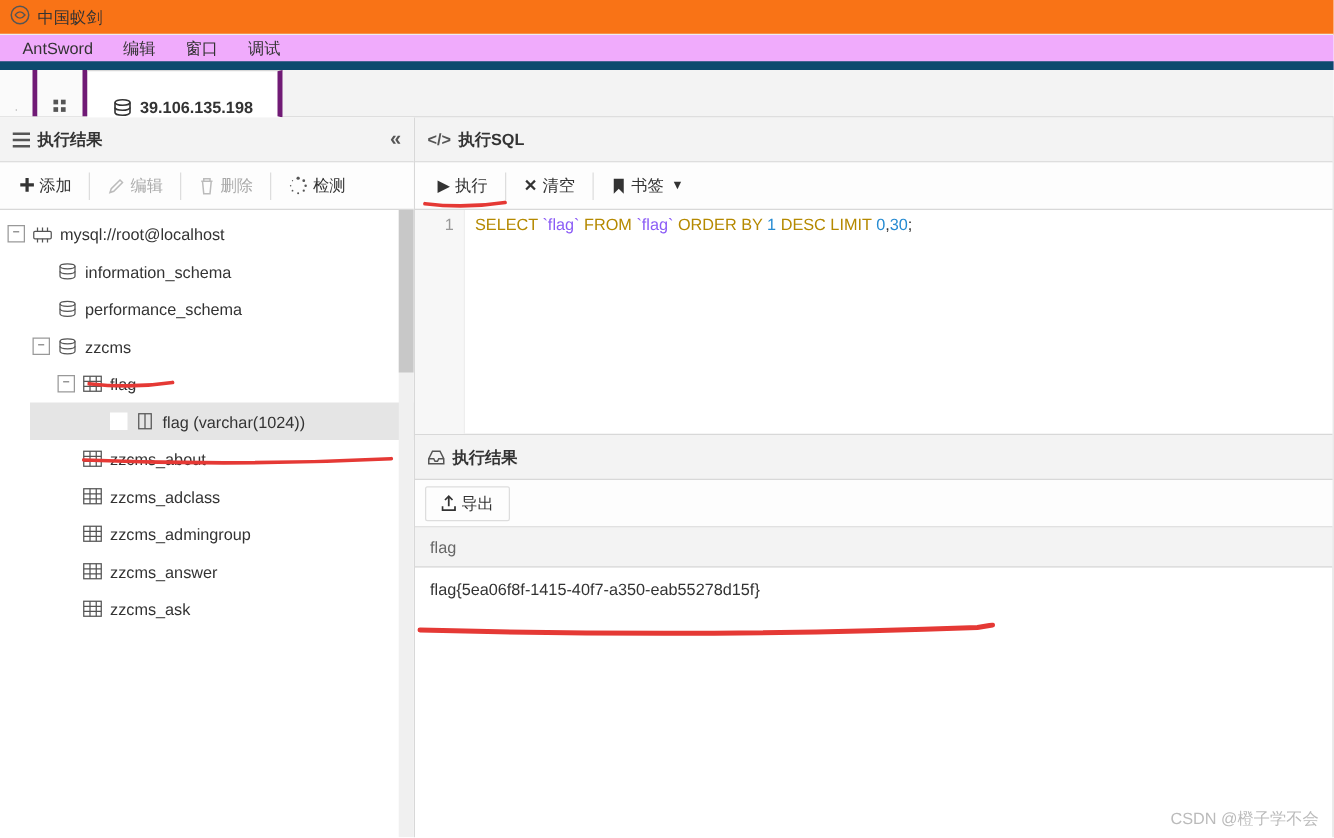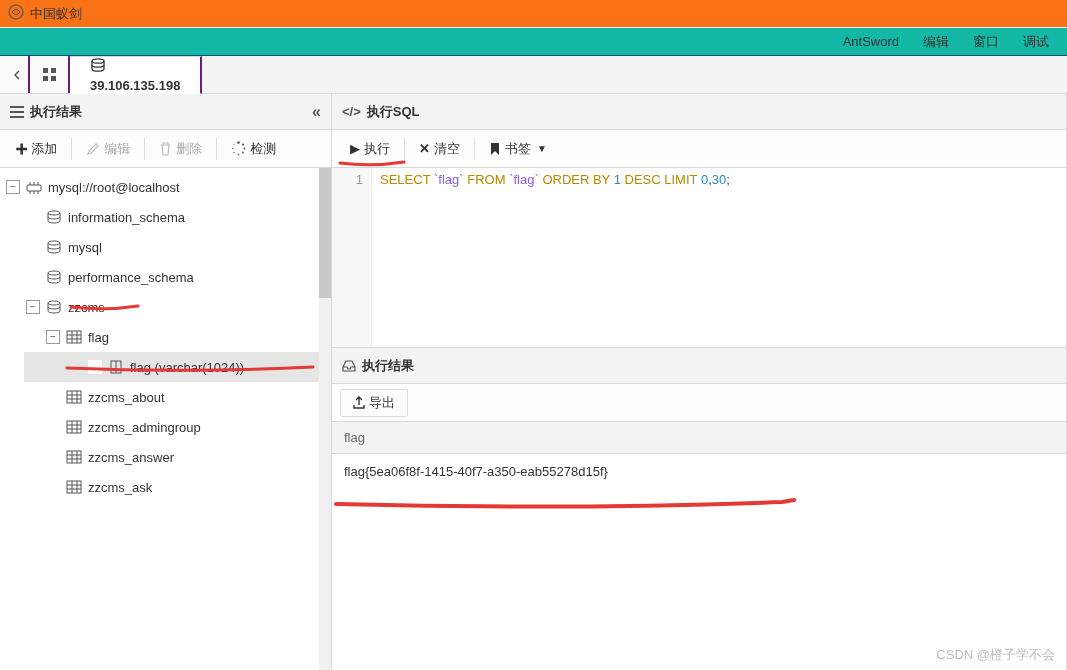--- a/index.html
+++ b/index.html
@@ -1,27 +1,27 @@
 <!DOCTYPE html>
 <html><head>
 <meta charset="utf-8">
 <style>
   * { box-sizing: border-box; margin: 0; padding: 0; font-family: "Microsoft YaHei", Arial, sans-serif; font-size: 13px; }
   body { background: #fff; width: 1067px; height: 670px; overflow: hidden; color: #333; }
 
   
   .titlebar { height: 28px; display: flex; align-items: center; padding: 0 8px; gap: 6px; background: #f97316; border-bottom: 1px solid #eee; }
   .titlebar svg { width: 16px; height: 16px; }
-  .menubar { height: 28px; display: flex; align-items: center; padding: 0 8px; gap: 4px; border-bottom: 1px solid #0c4a6e; background: #14b8a6; justify-content: flex-end; }
+  .menubar { height: 28px; display: flex; align-items: center; padding: 0 8px; gap: 4px; border-bottom: 7px solid #0c4a6e; background: #f0abfc; }
   .menu-item { padding: 3px 10px; cursor: default; }
 
   
   .tabbar { height: 38px; background: #f3f3f3; border-bottom: 1px solid #d8d8d8; display: flex; align-items: stretch; }
   .tabbar .nav-left, .tabbar .home-tab, .tabbar .conn-tab {
-    display: flex; align-items: flex-start; justify-content: center; border-right: 2px solid #701a75; padding: 0 12px; background: #fafafa; flex-direction: column;
+    display: flex; align-items: flex-end; justify-content: center; border-right: 4px solid #701a75; padding: 0 12px; background: #fafafa;
   }
   .tabbar .nav-left { width: 30px; }
   .tabbar .home-tab { width: 40px; }
   .tabbar .conn-tab { background: #fff; border-top: 1px solid #d8d8d8; border-bottom: 1px solid #fff; margin-bottom: -1px; font-weight: bold; gap: 6px; padding: 0 20px; }
 
   .main { display: flex; height: calc(670px - 28px - 28px - 38px); }
   .sidebar { width: 332px; border-right: 1px solid #d8d8d8; display: flex; flex-direction: column; position: relative; background: #fff; }
   .panel-header { height: 36px; background: #f3f3f3; border-bottom: 1px solid #d8d8d8; display: flex; align-items: center; padding: 0 10px; font-weight: bold; gap: 6px; }
   .collapse-arrow { margin-left: auto; font-size: 16px; color: #555; cursor: pointer; }
 
@@ -193,44 +193,32 @@
       <div class="tree-row">
         <span class="indent" style="width:20px"></span>
           <span class="tree-toggle empty"></span>
         <span class="tree-icon">
             <svg width="16" height="14" viewBox="0 0 16 14">
               <ellipse cx="8" cy="3" rx="6" ry="2" fill="none" stroke="#555"></ellipse>
               <path d="M2 3 V11 A6 2 0 0 0 14 11 V3" fill="none" stroke="#555"></path>
               <path d="M2 7 A6 2 0 0 0 14 7" fill="none" stroke="#555"></path>
             </svg>
           </span>
-        <span class="tree-label">mysql</span>
+        <span class="tree-label">performance_schema</span>
       </div>
       <div class="tree-row">
         <span class="indent" style="width:20px"></span>
-          <span class="tree-toggle empty"></span>
+          <span class="tree-toggle">−</span>
         <span class="tree-icon">
             <svg width="16" height="14" viewBox="0 0 16 14">
               <ellipse cx="8" cy="3" rx="6" ry="2" fill="none" stroke="#555"></ellipse>
               <path d="M2 3 V11 A6 2 0 0 0 14 11 V3" fill="none" stroke="#555"></path>
               <path d="M2 7 A6 2 0 0 0 14 7" fill="none" stroke="#555"></path>
             </svg>
           </span>
-        <span class="tree-label">performance_schema</span>
-      </div>
-      <div class="tree-row">
-        <span class="indent" style="width:20px"></span>
-          <span class="tree-toggle">−</span>
-        <span class="tree-icon">
-            <svg width="16" height="14" viewBox="0 0 16 14">
-              <ellipse cx="8" cy="3" rx="6" ry="2" fill="none" stroke="#555"></ellipse>
-              <path d="M2 3 V11 A6 2 0 0 0 14 11 V3" fill="none" stroke="#555"></path>
-              <path d="M2 7 A6 2 0 0 0 14 7" fill="none" stroke="#555"></path>
-            </svg>
-          </span>
         <span class="tree-label">zzcms</span>
       </div>
 
       <div class="tree-row">
         <span class="indent" style="width:40px"></span>
           <span class="tree-toggle">−</span>
         <span class="tree-icon">
             <svg width="16" height="14" viewBox="0 0 16 14">
               <rect x="1" y="1" width="14" height="12" fill="none" stroke="#555"></rect>
               <path d="M1 5 H15 M1 9 H15 M6 1 V13 M11 1 V13" stroke="#555"></path>
@@ -252,20 +240,31 @@
       <div class="tree-row">
           <span class="indent" style="width:40px"></span>
           <span class="tree-toggle empty"></span>
           <span class="tree-icon">
             <svg width="16" height="14" viewBox="0 0 16 14">
               <rect x="1" y="1" width="14" height="12" fill="none" stroke="#555"></rect>
               <path d="M1 5 H15 M1 9 H15 M6 1 V13 M11 1 V13" stroke="#555"></path>
             </svg>
           </span>
           <span class="tree-label">zzcms_about</span>
+        </div>
+      <div class="tree-row">
+          <span class="indent" style="width:40px"></span>
+          <span class="tree-toggle empty"></span>
+          <span class="tree-icon">
+            <svg width="16" height="14" viewBox="0 0 16 14">
+              <rect x="1" y="1" width="14" height="12" fill="none" stroke="#555"></rect>
+              <path d="M1 5 H15 M1 9 H15 M6 1 V13 M11 1 V13" stroke="#555"></path>
+            </svg>
+          </span>
+          <span class="tree-label">zzcms_adclass</span>
         </div>
       <div class="tree-row">
           <span class="indent" style="width:40px"></span>
           <span class="tree-toggle empty"></span>
           <span class="tree-icon">
             <svg width="16" height="14" viewBox="0 0 16 14">
               <rect x="1" y="1" width="14" height="12" fill="none" stroke="#555"></rect>
               <path d="M1 5 H15 M1 9 H15 M6 1 V13 M11 1 V13" stroke="#555"></path>
             </svg>
           </span>

